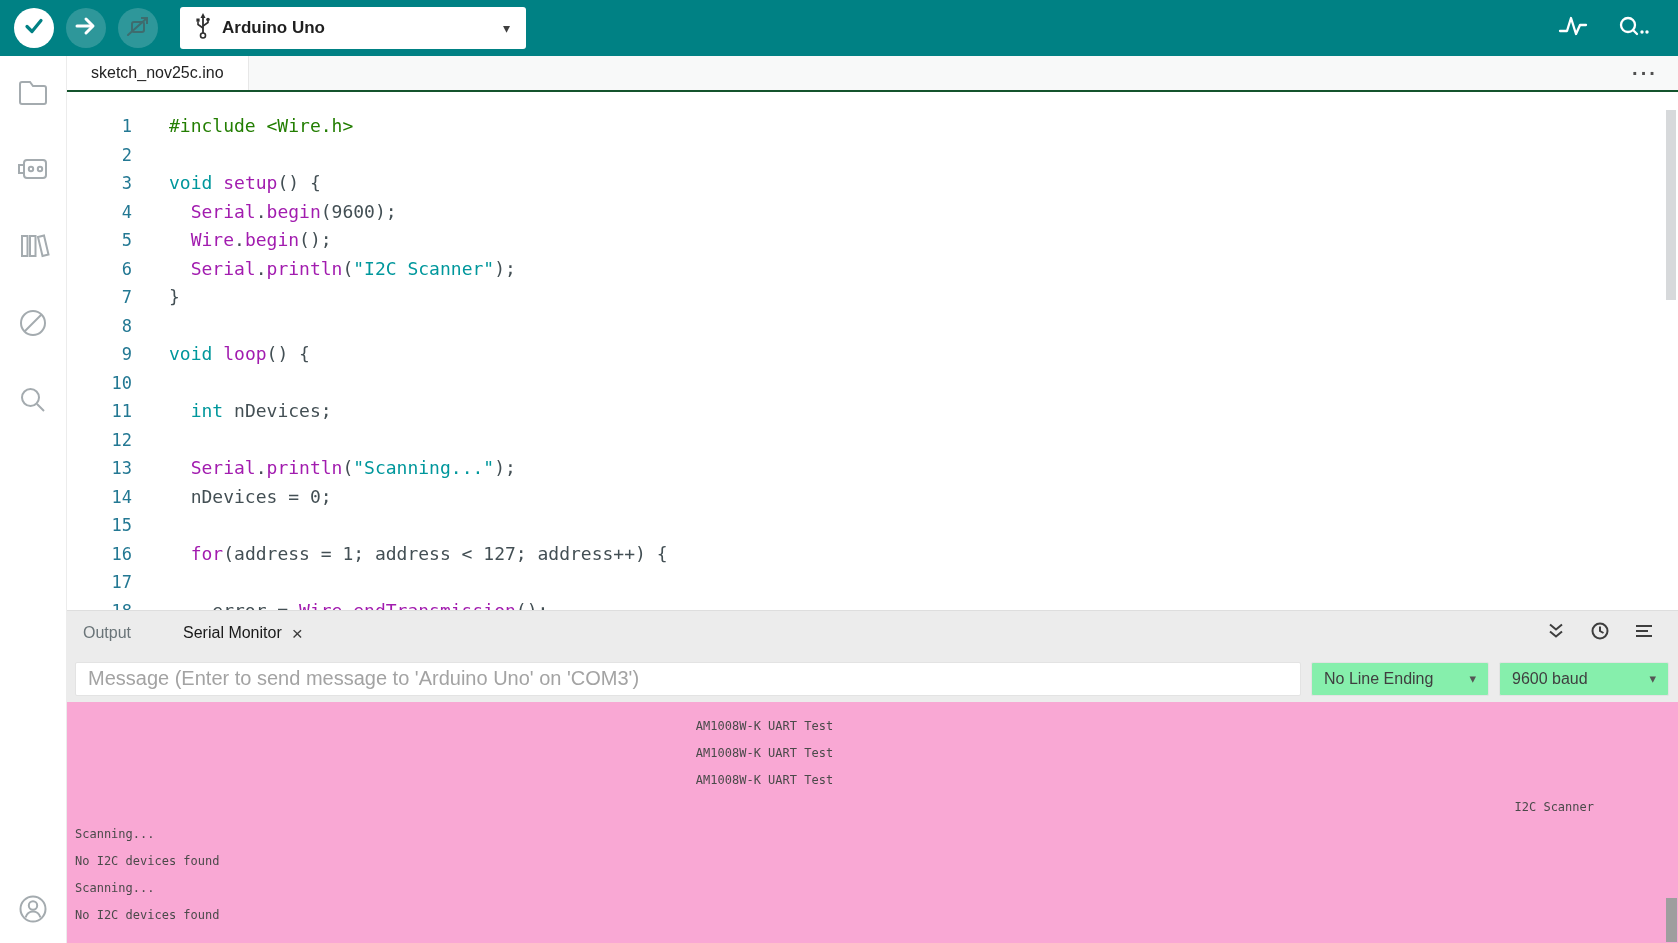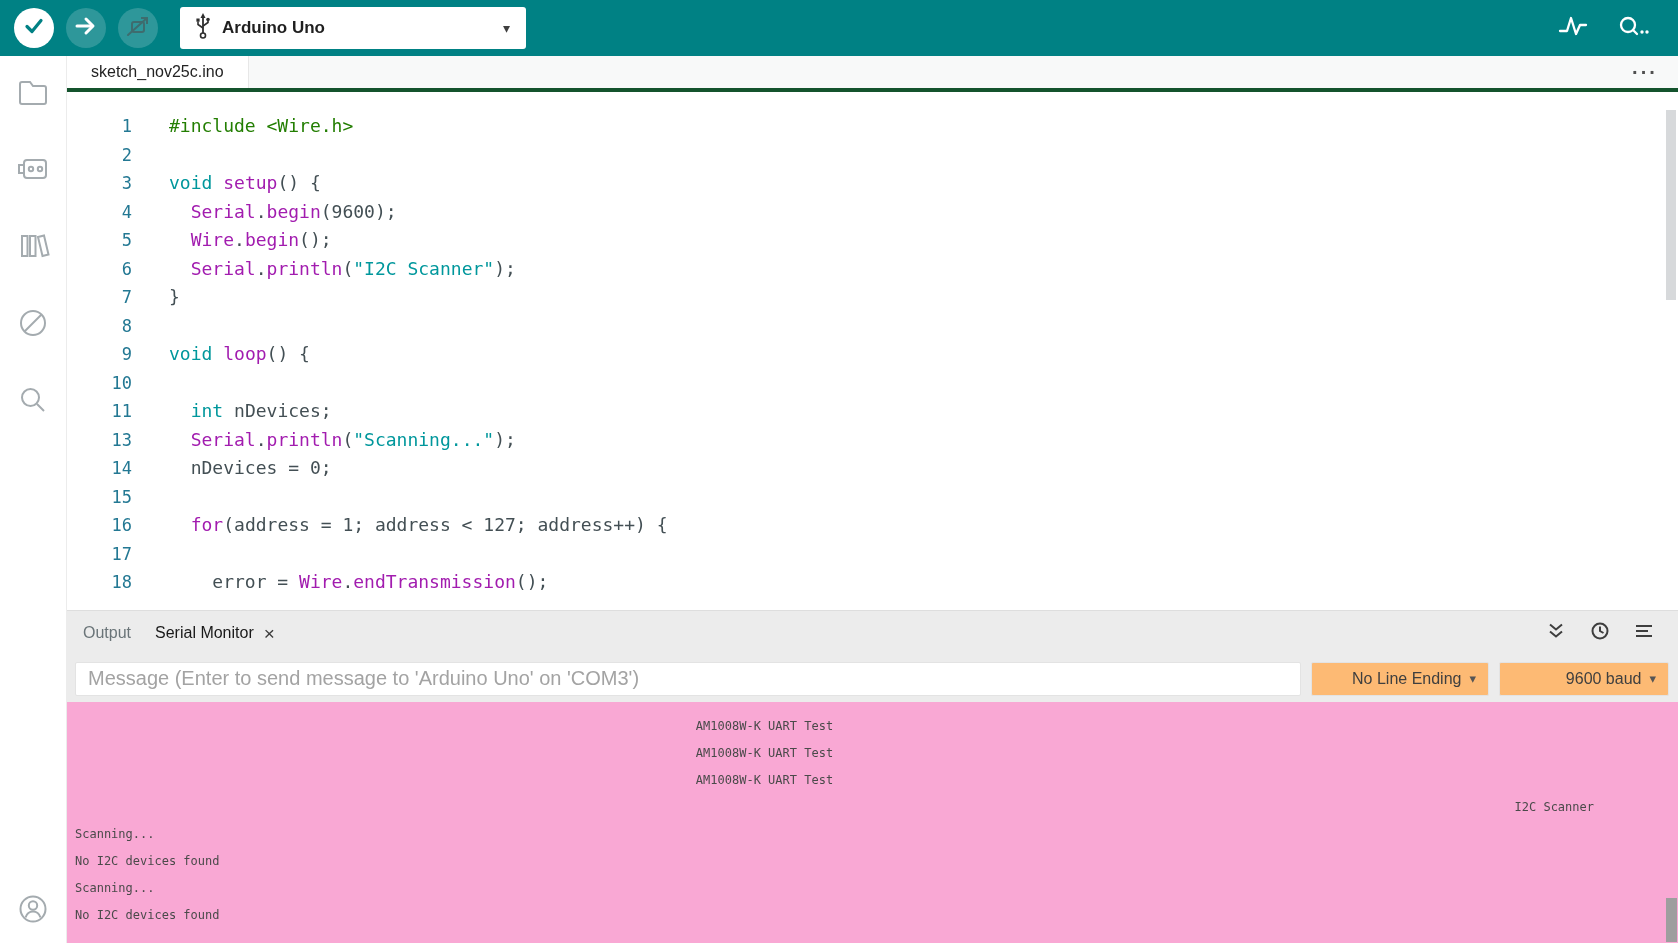--- a/index.html
+++ b/index.html
@@ -26,21 +26,21 @@
   .sidebar { position:absolute; top:56px; left:0; bottom:0; width:67px; background:#fff;
              border-right:1px solid #ececec; display:flex; flex-direction:column;
              align-items:center; padding-top:20px; }
   .side-btn { width:38px; height:36px; display:flex; align-items:center; justify-content:center;
               cursor:pointer; margin-bottom:41px; }
   .side-btn.account { margin-top:auto; margin-bottom:14px; }
   .side-btn svg { stroke:#a4abaf; fill:none; stroke-width:2; }
 
   
   .tabbar { position:absolute; top:56px; left:67px; right:0; height:36px; background:#f8f9f9;
-            display:flex; align-items:stretch; border-bottom:4px solid #14532d; }
+            display:flex; align-items:stretch; border-bottom:2px solid #14532d; }
   .etab { background:#fff; border-right:1px solid #e7e7e7; display:flex; align-items:center;
           padding:0 24px; font-size:16px; color:#232323; cursor:pointer; }
   .more-btn { margin-left:auto; align-self:center; padding:0 20px; color:#4f4f4f;
               font-size:20px; font-weight:bold; letter-spacing:2px; cursor:pointer; }
 
   
   .editor { position:absolute; top:104px; left:67px; right:0; height:506px; background:#fff;
             overflow:hidden; font-family:"DejaVu Sans Mono", monospace; font-size:18px;
             padding-top:8px; cursor:text; }
   .code-row { display:flex; height:28.5px; line-height:28.5px; white-space:pre; }
@@ -49,37 +49,37 @@
   .seg-pre { color:#237e02; }
   .seg-kw  { color:#00979c; }
   .seg-fn  { color:#a21caf; }
   .seg-str { color:#00979c; }
   .seg-pl  { color:#434f54; }
   .ed-scroll { position:absolute; top:6px; right:2px; width:10px; height:190px;
                background:rgba(110,120,125,0.28); cursor:grab; }
 
   
   .panel-tabs { position:absolute; top:610px; left:67px; right:0; height:45px; background:#ececec;
-                border-top:1px solid #dedede; display:flex; align-items:center; padding:0 10px 0 4px; }
+                border-top:1px solid #dedede; display:flex; align-items:center; padding:0 10px 0 4px;gap:28px; }
   .ptab { padding:0 12px; font-size:16px; color:#6a7478; cursor:pointer; display:flex;
           align-items:center; gap:10px; }
   .ptab.active { color:#191919; }
   .ptab-close { font-size:19px; color:#3c3c3c; line-height:1; cursor:pointer; }
   .panel-icons { margin-left:auto; display:flex; align-items:center; gap:22px; padding-right:13px; }
   .p-icon { width:22px; height:22px; display:flex; align-items:center; justify-content:center; cursor:pointer; }
   .p-icon svg { stroke:#3e3e3e; fill:none; stroke-width:2; }
 
   .panel-input { position:absolute; top:655px; left:67px; right:0; height:47px; background:#ececec;
                  display:flex; align-items:center; padding:0 9px 0 8px; gap:10px; }
   .message { flex:1; height:34px; background:#fff; border:1px solid #e3e3e3; border-radius:2px;
              padding:0 12px; font-size:20px; color:#333; font-family:"Liberation Sans",sans-serif;
              outline:none; }
   .message::placeholder { color:#a3a3a3; }
-  .dropdown { height:34px; background:#fdba74; border:1px solid #e3e3e3; border-radius:2px;
-              display:flex; align-items:center; justify-content:flex-end; padding:0 12px;
+  .dropdown { height:34px; background:#86efac; border:1px solid #e3e3e3; border-radius:2px;
+              display:flex; align-items:center; justify-content:space-between; padding:0 12px;
               font-size:16px; color:#3f3f3f; cursor:pointer; flex:none; }
   .dd-ending { width:178px; }
   .dd-baud { width:170px; }
   .dd-caret { color:#555; font-size:13px; margin-left:8px; }
 
   .panel-output { position:absolute; top:702px; left:67px; right:0; bottom:0; background:#f9a8d4;
                   font-family:"DejaVu Sans Mono", monospace; font-size:12px; color:#4a4a4a;
                   padding-top:11px; overflow:hidden; }
   .serial-line { height:27px; line-height:27px; white-space:pre; padding-left:8px; }
   .align-center { text-align:center; padding-right:224px; }
@@ -222,20 +222,21 @@
         <div class="code-row"><span class="ln">2</span><span class="code-text"></span></div>
         <div class="code-row"><span class="ln">3</span><span class="code-text"><span class="seg-kw">void</span><span class="seg-pl"> </span><span class="seg-fn">setup</span><span class="seg-pl">() {</span></span></div>
         <div class="code-row"><span class="ln">4</span><span class="code-text"><span class="seg-pl">  </span><span class="seg-fn">Serial</span><span class="seg-pl">.</span><span class="seg-fn">begin</span><span class="seg-pl">(9600);</span></span></div>
         <div class="code-row"><span class="ln">5</span><span class="code-text"><span class="seg-pl">  </span><span class="seg-fn">Wire</span><span class="seg-pl">.</span><span class="seg-fn">begin</span><span class="seg-pl">();</span></span></div>
         <div class="code-row"><span class="ln">6</span><span class="code-text"><span class="seg-pl">  </span><span class="seg-fn">Serial</span><span class="seg-pl">.</span><span class="seg-fn">println</span><span class="seg-pl">(</span><span class="seg-str">"I2C Scanner"</span><span class="seg-pl">);</span></span></div>
         <div class="code-row"><span class="ln">7</span><span class="code-text"><span class="seg-pl">}</span></span></div>
         <div class="code-row"><span class="ln">8</span><span class="code-text"></span></div>
         <div class="code-row"><span class="ln">9</span><span class="code-text"><span class="seg-kw">void</span><span class="seg-pl"> </span><span class="seg-fn">loop</span><span class="seg-pl">() {</span></span></div>
         <div class="code-row"><span class="ln">10</span></div>
         <div class="code-row"><span class="ln">11</span><span class="code-text"><span class="seg-pl">  </span><span class="seg-kw">int</span><span class="seg-pl"> nDevices;</span></span></div>
+        <div class="code-row"><span class="ln">12</span><span class="code-text"></span></div>
         <div class="code-row"><span class="ln">13</span><span class="code-text"><span class="seg-pl">  </span><span class="seg-fn">Serial</span><span class="seg-pl">.</span><span class="seg-fn">println</span><span class="seg-pl">(</span><span class="seg-str">"Scanning..."</span><span class="seg-pl">);</span></span></div>
         <div class="code-row"><span class="ln">14</span><span class="code-text"><span class="seg-pl">  nDevices = 0;</span></span></div>
         <div class="code-row"><span class="ln">15</span><span class="code-text"></span></div>
         <div class="code-row"><span class="ln">16</span><span class="code-text"><span class="seg-pl">  </span><span class="seg-fn">for</span><span class="seg-pl">(address = 1; address &lt; 127; address++) {</span></span></div>
         <div class="code-row"><span class="ln">17</span></div>
         <div class="code-row"><span class="ln">18</span><span class="code-text"><span class="seg-pl">    error = </span><span class="seg-fn">Wire</span><span class="seg-pl">.</span><span class="seg-fn">endTransmission</span><span class="seg-pl">();</span></span></div>
       </div>
     <div class="ed-scroll"></div>
   </div>
 

